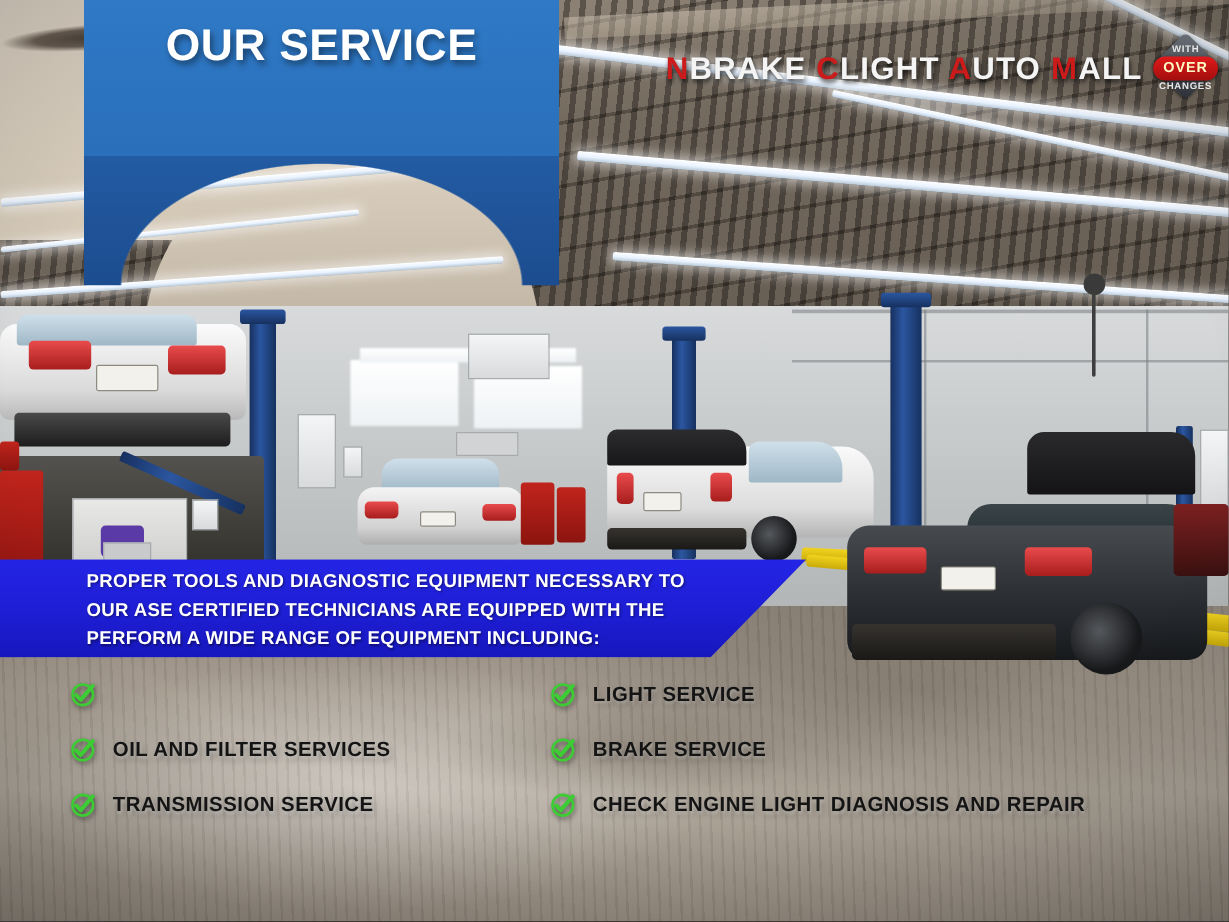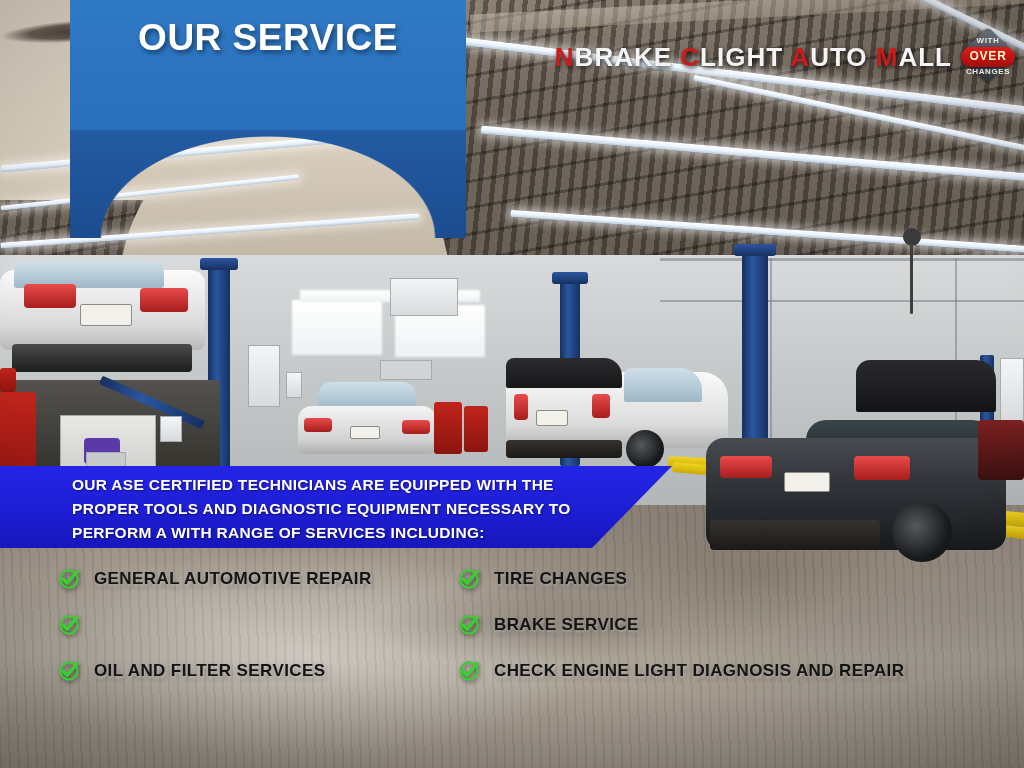--- a/index.html
+++ b/index.html
@@ -290,65 +290,65 @@
       <div class="dia"></div>
       <div class="w-top">WITH</div>
       <div class="oval"></div>
       <div class="w-mid">OVER</div>
       <div class="w-bot">CHANGES</div>
     </div>
   </div>
 
   <div class="banner"></div>
   <div class="banner-text">
+    <div>PROPER TOOLS AND DIAGNOSTIC EQUIPMENT NECESSARY TO</div>
     <div>OUR ASE CERTIFIED TECHNICIANS ARE EQUIPPED WITH THE</div>
-    <div>PROPER TOOLS AND DIAGNOSTIC EQUIPMENT NECESSARY TO</div>
-    <div>PERFORM A WITH RANGE OF SERVICES INCLUDING:</div>
+    <div>PERFORM A WIDE RANGE OF EQUIPMENT INCLUDING:</div>
   </div>
 
   <div class="checklist">
 
     <div class="col col-left">
       <div class="item">
         <span class="check">
           <svg width="22" height="22" viewBox="0 0 22 22">
               <circle cx="11" cy="11" r="8.6" fill="none" stroke="#3ccc33" stroke-width="2.1"></circle>
               <path d="M5.4 11.3 L9.3 15.2 L19.2 3.6" fill="none" stroke="#3ccc33" stroke-width="3.4" stroke-linecap="round" stroke-linejoin="round"></path>
             </svg>
         </span>
-        <span class="item-label">GENERAL AUTOMOTIVE REPAIR</span>
-      </div>
-      <div class="item">
-        <span class="check">
-          <svg width="22" height="22" viewBox="0 0 22 22">
-              <circle cx="11" cy="11" r="8.6" fill="none" stroke="#3ccc33" stroke-width="2.1"></circle>
-              <path d="M5.4 11.3 L9.3 15.2 L19.2 3.6" fill="none" stroke="#3ccc33" stroke-width="3.4" stroke-linecap="round" stroke-linejoin="round"></path>
-            </svg>
-        </span>
       </div>
       <div class="item">
         <span class="check">
           <svg width="22" height="22" viewBox="0 0 22 22">
               <circle cx="11" cy="11" r="8.6" fill="none" stroke="#3ccc33" stroke-width="2.1"></circle>
               <path d="M5.4 11.3 L9.3 15.2 L19.2 3.6" fill="none" stroke="#3ccc33" stroke-width="3.4" stroke-linecap="round" stroke-linejoin="round"></path>
             </svg>
         </span>
         <span class="item-label">OIL AND FILTER SERVICES</span>
       </div>
+      <div class="item">
+        <span class="check">
+          <svg width="22" height="22" viewBox="0 0 22 22">
+              <circle cx="11" cy="11" r="8.6" fill="none" stroke="#3ccc33" stroke-width="2.1"></circle>
+              <path d="M5.4 11.3 L9.3 15.2 L19.2 3.6" fill="none" stroke="#3ccc33" stroke-width="3.4" stroke-linecap="round" stroke-linejoin="round"></path>
+            </svg>
+        </span>
+        <span class="item-label">TRANSMISSION SERVICE</span>
+      </div>
     </div>
 
     <div class="col col-right">
       <div class="item">
         <span class="check">
           <svg width="22" height="22" viewBox="0 0 22 22">
               <circle cx="11" cy="11" r="8.6" fill="none" stroke="#3ccc33" stroke-width="2.1"></circle>
               <path d="M5.4 11.3 L9.3 15.2 L19.2 3.6" fill="none" stroke="#3ccc33" stroke-width="3.4" stroke-linecap="round" stroke-linejoin="round"></path>
             </svg>
         </span>
-        <span class="item-label">TIRE CHANGES</span>
+        <span class="item-label">LIGHT SERVICE</span>
       </div>
       <div class="item">
         <span class="check">
           <svg width="22" height="22" viewBox="0 0 22 22">
               <circle cx="11" cy="11" r="8.6" fill="none" stroke="#3ccc33" stroke-width="2.1"></circle>
               <path d="M5.4 11.3 L9.3 15.2 L19.2 3.6" fill="none" stroke="#3ccc33" stroke-width="3.4" stroke-linecap="round" stroke-linejoin="round"></path>
             </svg>
         </span>
         <span class="item-label">BRAKE SERVICE</span>
       </div>

